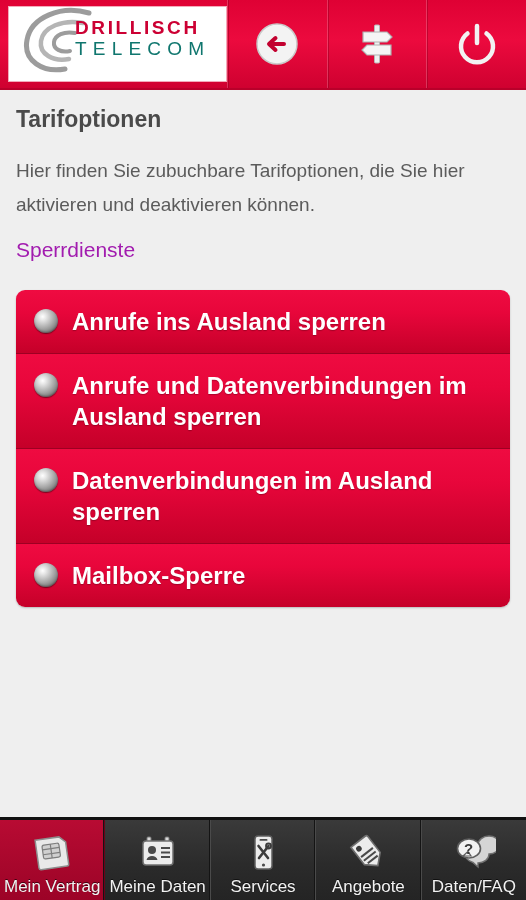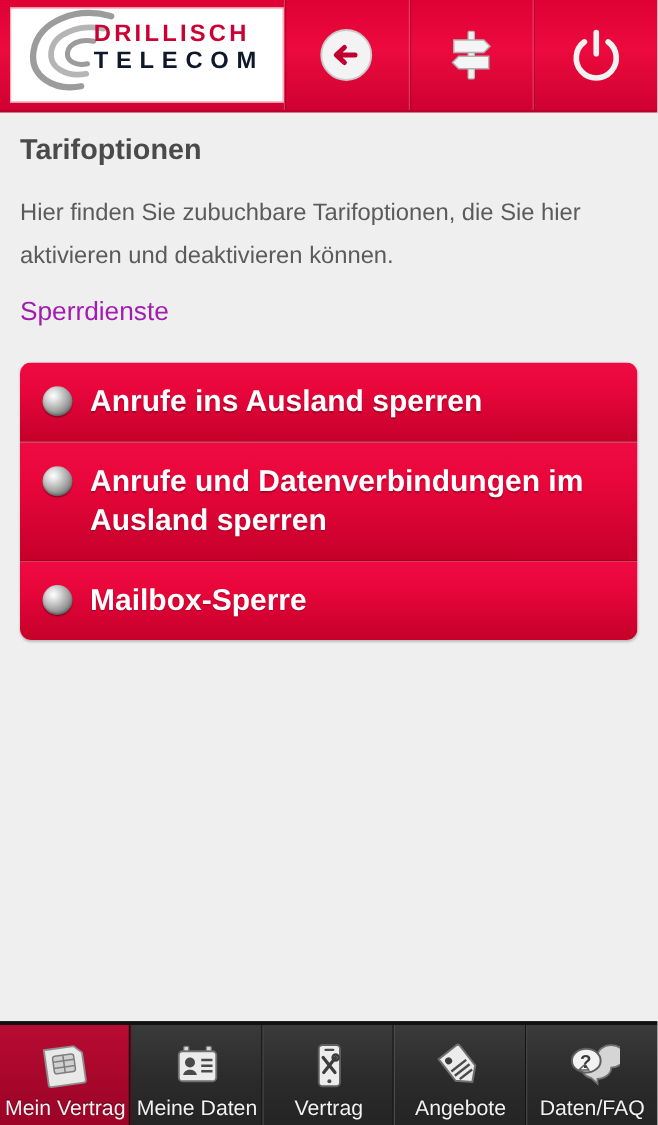--- a/index.html
+++ b/index.html
@@ -38,21 +38,21 @@
   }
   .logo-inner { position:relative; width:205px; height:66px; }
   .logo-swirl { position:absolute; left:2px; top:0; width:100px; height:66px; }
   .logo-text { position:absolute; left:60px; top:11px; width:145px; text-align:left; }
   .logo-line1 {
     font-size:19px; font-weight:bold; color:#cc0033;
     letter-spacing:2.6px; line-height:20px;
     font-family:"Liberation Sans", sans-serif;
   }
   .logo-line2 {
-    font-size:19px; font-weight:bold; color:#0f172a;
+    font-size:19px; font-weight:normal; color:#0f766e;
     letter-spacing:6.2px; line-height:22px;
     font-family:"Liberation Sans", sans-serif;
   }
 
   .hdr-btn {
     flex:1 1 0;
     display:flex; align-items:center; justify-content:center;
     border-left:1px solid rgba(255,255,255,0.20);
     box-shadow:inset 1px 0 0 rgba(140,0,30,0.45);
     position:relative;
@@ -203,20 +203,24 @@
       <div class="opt-row">
         <span class="bullet"></span>
         <span class="opt-label">Anrufe ins Ausland sperren</span>
       </div>
 
       <div class="opt-row">
         <span class="bullet"></span>
         <span class="opt-label">Anrufe und Datenverbindungen im Ausland sperren</span>
       </div>
 
+      <div class="opt-row">
+        <span class="bullet"></span>
+        <span class="opt-label">Datenverbindungen im Ausland sperren</span>
+      </div>
 
       <div class="opt-row">
         <span class="bullet"></span>
         <span class="opt-label">Mailbox-Sperre</span>
       </div>
 
     </div>
   </div>
 
   <div class="tabbar">
@@ -258,21 +262,21 @@
           <rect x="14" y="3" width="17" height="33" rx="3" fill="#ececec" stroke="#5e5e5e" stroke-width="1.5"></rect>
           <rect x="18.5" y="6" width="8" height="1.8" rx="0.9" fill="#4a4a4a"></rect>
           <circle cx="22.5" cy="32" r="1.6" fill="#4a4a4a"></circle>
           <g stroke="#3c3c3c" stroke-width="2.6" stroke-linecap="round">
             <line x1="17.5" y1="13" x2="27" y2="25"></line>
             <line x1="27.5" y1="13" x2="18" y2="25"></line>
           </g>
           <circle cx="27.5" cy="13" r="2.4" fill="none" stroke="#3c3c3c" stroke-width="2"></circle>
         </svg>
       </span>
-      <span class="tab-label">Vertrag</span>
+      <span class="tab-label">Services</span>
     </div>
 
     <div class="tab">
       <span class="tab-icon">
         <svg width="44" height="40" viewBox="0 0 44 40">
           <g transform="rotate(-38 22 20)">
             <path d="M12 5 H30 A2 2 0 0 1 32 7 V27 L22 36 L12 27 Z" fill="#ececec" stroke="#6f6f6f" stroke-width="1.6"></path>
             <circle cx="17.5" cy="11" r="2.8" fill="#3c3c3c"></circle>
             <line x1="14" y1="19" x2="29" y2="19" stroke="#4a4a4a" stroke-width="2"></line>
             <line x1="14" y1="23.5" x2="29" y2="23.5" stroke="#4a4a4a" stroke-width="2"></line>

